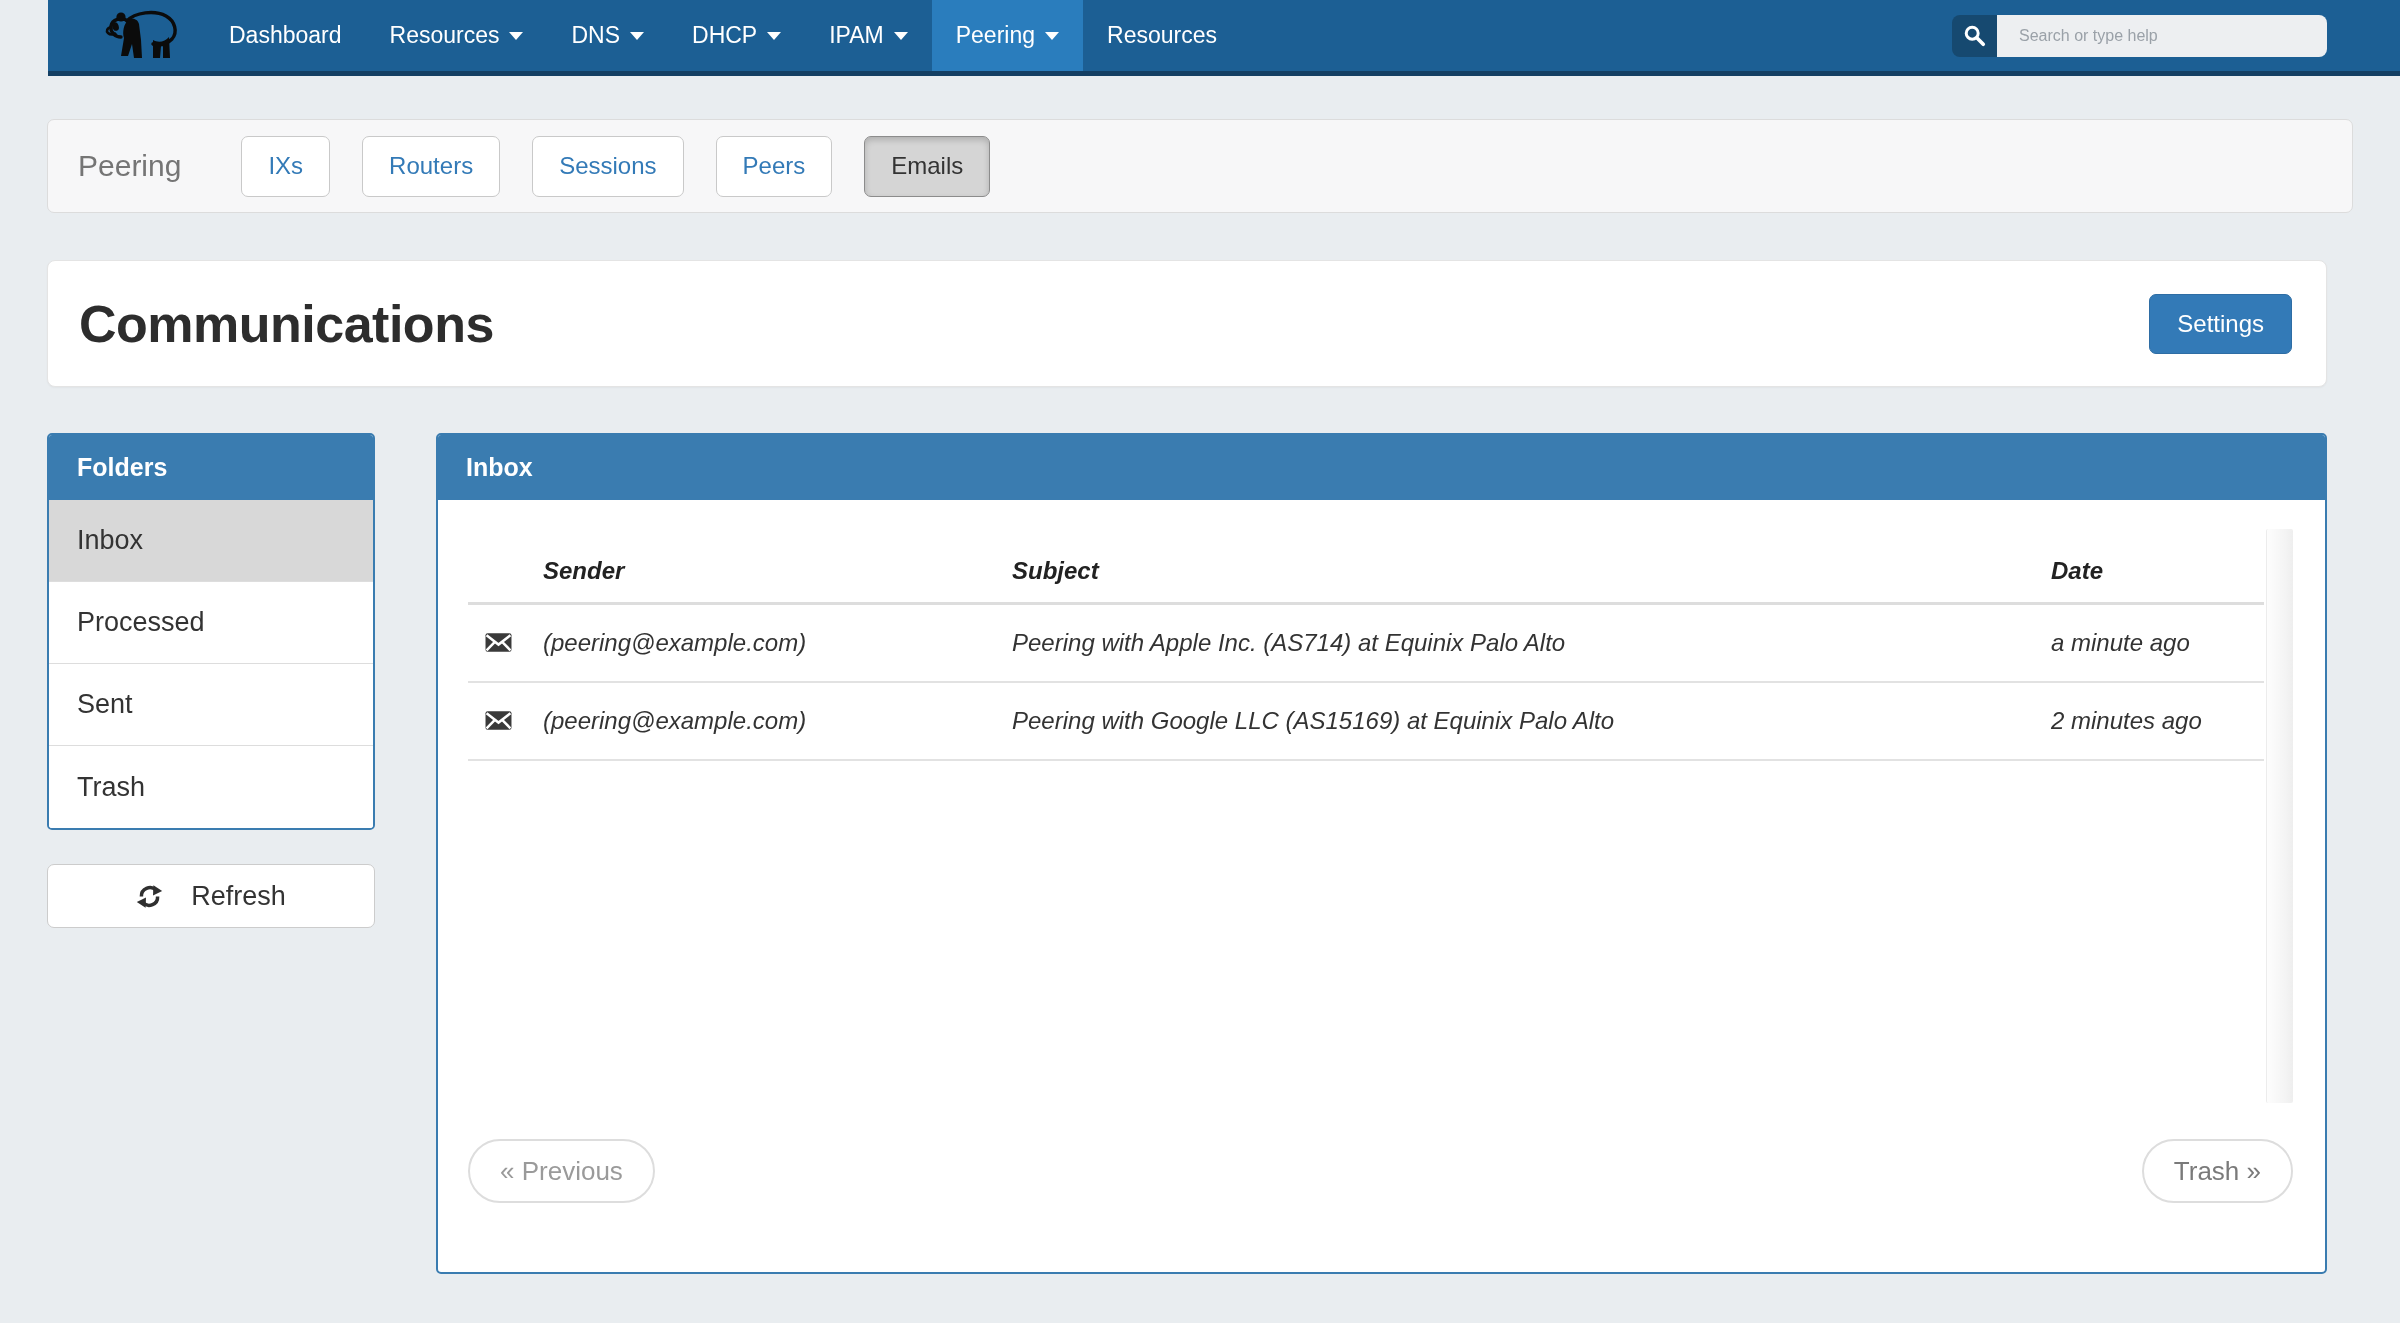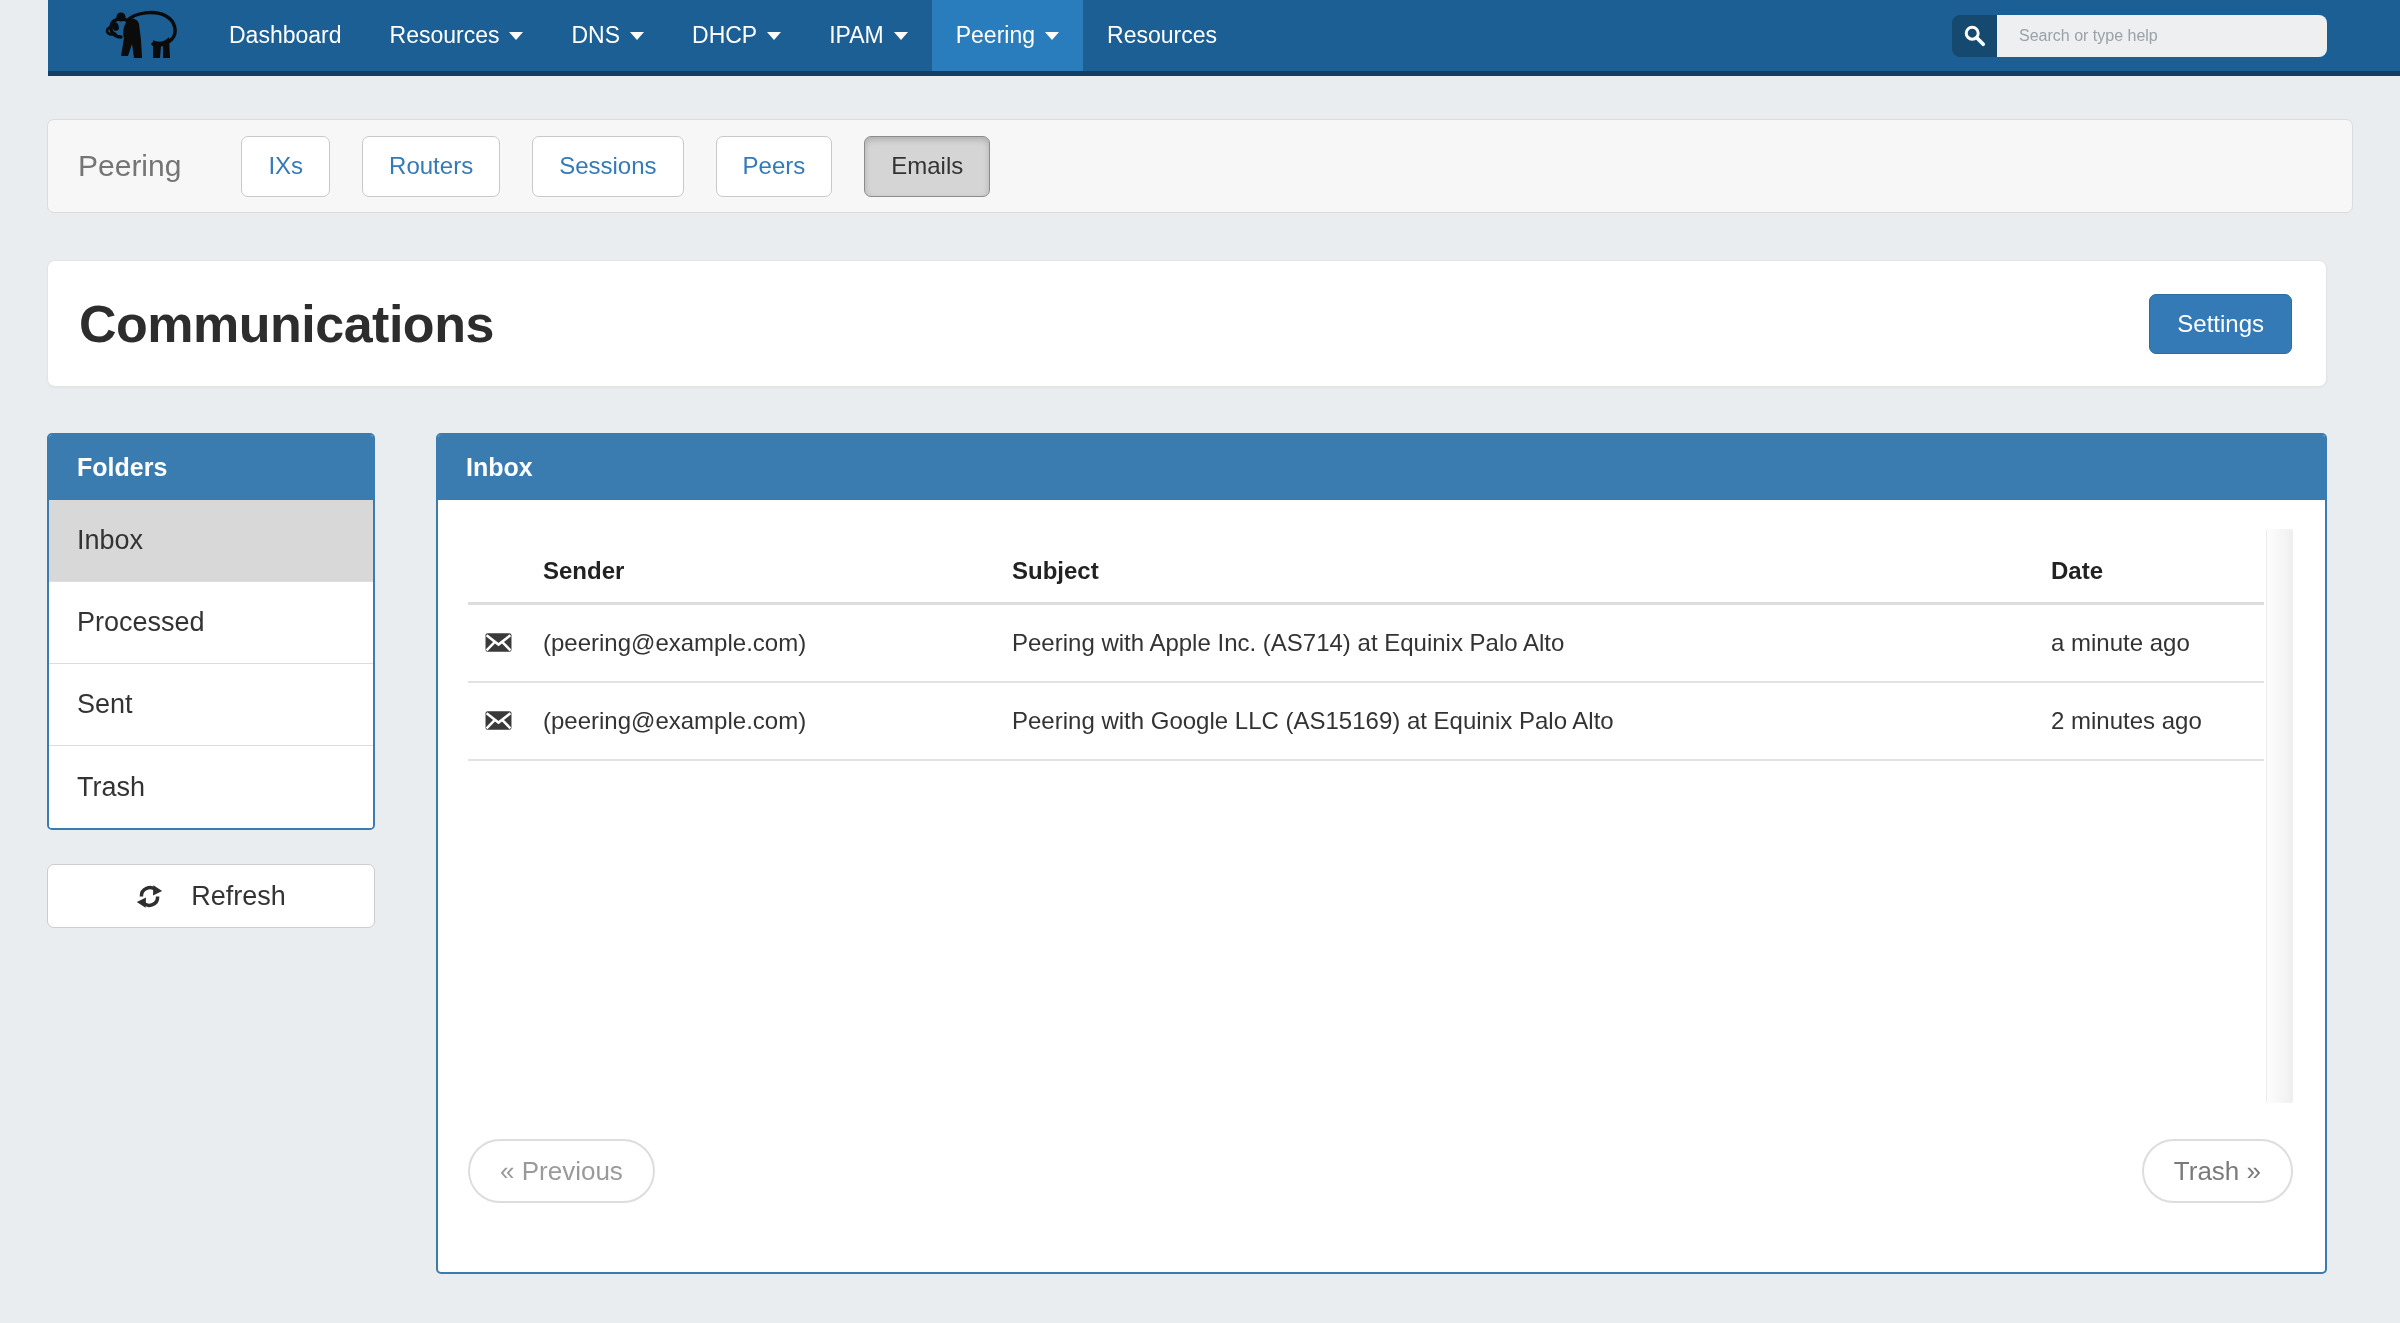--- a/index.html
+++ b/index.html
@@ -96,21 +96,21 @@
   .btn-refresh {
     margin-top:34px; width:328px; height:64px;
     background:#fff; border:1px solid #ccc; border-radius:7px;
     font-size:27px; color:#333; cursor:pointer;
     display:flex; align-items:center; justify-content:center; gap:28px;
   }
 
   
   .inbox-panel { flex:1; }
   .inbox-body { padding:33px 32px 69px 30px; }
-  .table-wrap { position:relative; height:570px; padding-right:29px; }
+  .table-wrap { position:relative; height:570px; padding-right:29px;font-style:italic; }
   .mail-table { width:100%; border-collapse:collapse; table-layout:fixed; }
   .mail-table col.c-icon   { width:75px; }
   .mail-table col.c-sender { width:469px; }
   .mail-table col.c-subject{ width:1039px; }
   .mail-table th {
     font-size:24px; font-weight:bold; color:#222; text-align:left;
     padding:24px 0 17px 0; border-bottom:3px solid #ddd;
   }
   .mail-table td {
     font-size:24px; color:#333; height:78px; padding:0;

